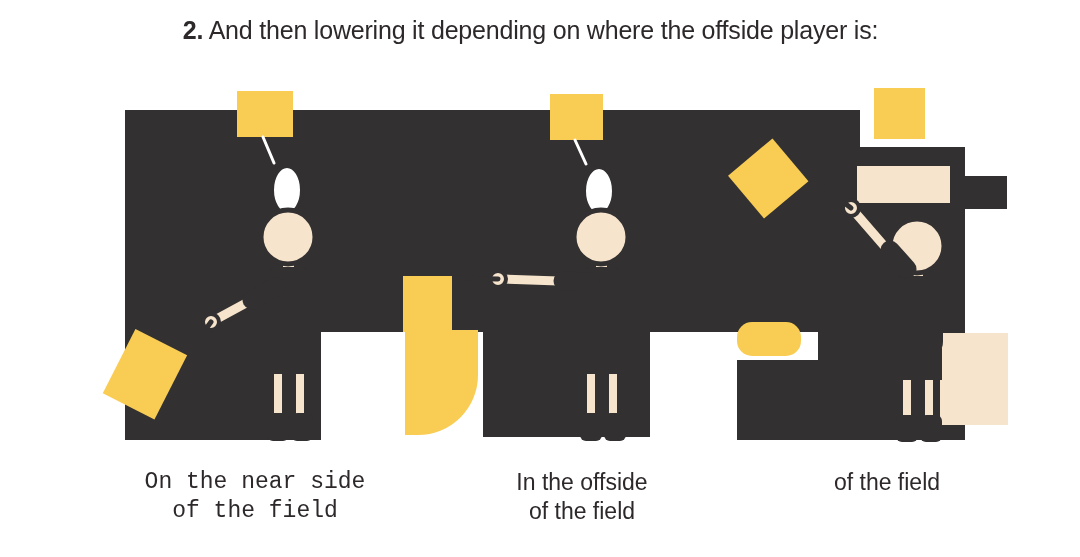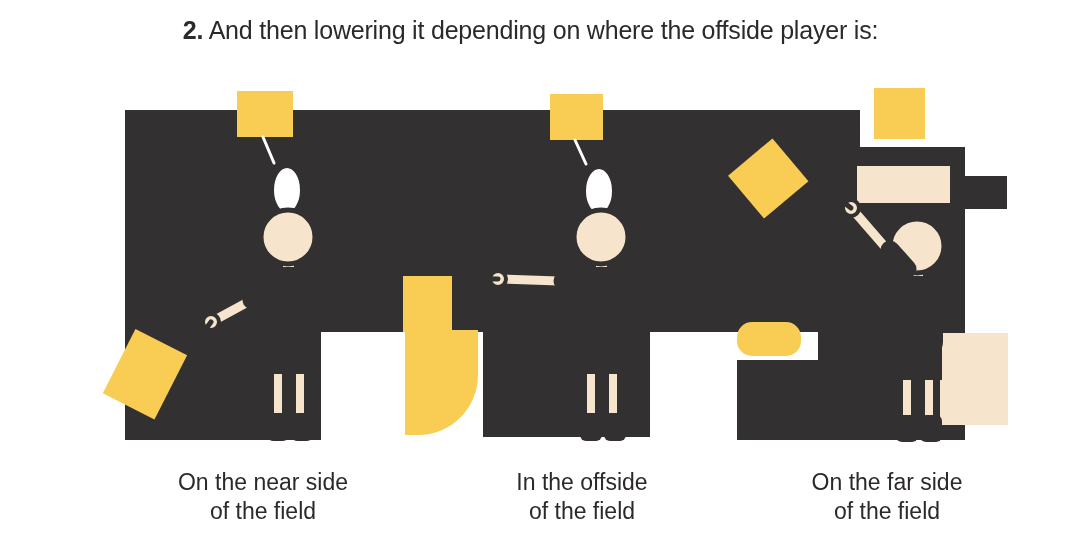--- a/index.html
+++ b/index.html
@@ -11,21 +11,21 @@
   .title {
     position:absolute; top:16px; left:0; width:100%;
     text-align:center; font-size:25px; color:#2d292a; letter-spacing:-0.2px;
   }
   .title .num { font-weight:bold; }
   .scene { position:absolute; left:0; top:0; width:1080px; height:557px; }
   .caption {
     position:absolute; width:270px; top:468px;
     text-align:center; font-size:23px; line-height:29px; color:#2d292a;
   }
-  .cap1 { left:128px; }
+  .cap1 { left:120px;font-family:Liberation Mono, monospace; }
   .cap2 { left:447px; }
   .cap3 { left:752px; }
 
   
   .dark   { fill:#333031; }
   .cream  { fill:#f6e4cc; }
   .yellow { fill:#f9cd54; }
   .skin   { fill:#f6e4cc; stroke:#333031; stroke-width:4; stroke-linejoin:round; }
   .head   { stroke-width:5; }
   .string { fill:none; stroke:#ffffff; stroke-width:3; stroke-linecap:round; }
@@ -125,17 +125,16 @@
 
   <div class="caption cap1">
     <div>On the near side</div>
     <div>of the field</div>
   </div>
   <div class="caption cap2">
     <div>In the offside</div>
     <div>of the field</div>
   </div>
   <div class="caption cap3">
-    <div>On the far side</div>
     <div>of the field</div>
   </div>
 
 </div>
 
 </body></html>

